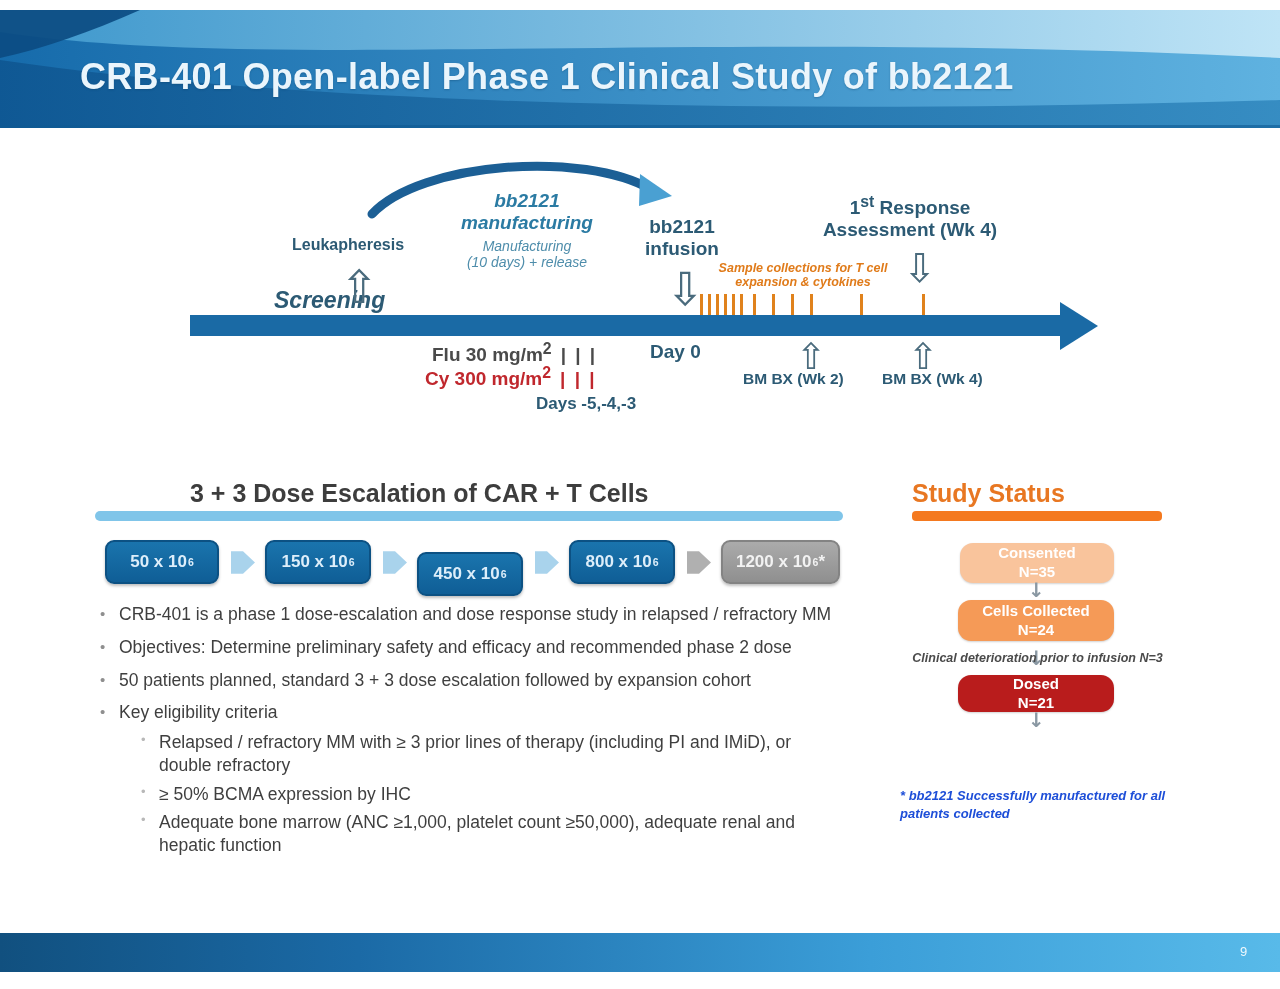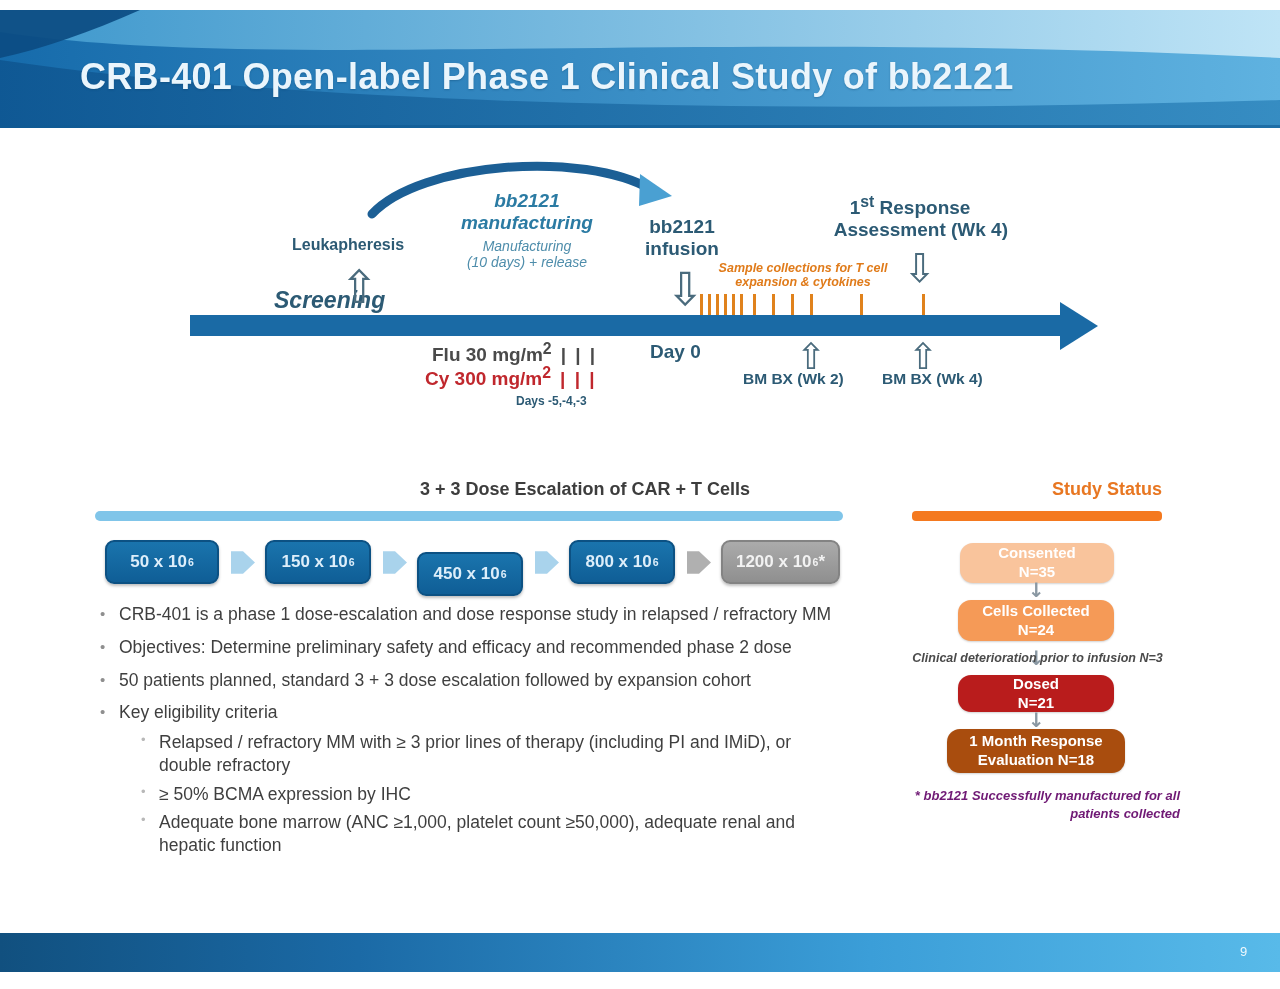--- a/index.html
+++ b/index.html
@@ -25,21 +25,21 @@
   .tl-bar{left:190px;top:315px;width:872px;height:21px;background:#1a6aa5;}
   .tl-head{left:1060px;top:302px;width:0;height:0;
     border-top:24px solid transparent;border-bottom:24px solid transparent;
     border-left:38px solid #1a6aa5;}
   .mfg{color:#2b7ba3;font-style:italic;font-weight:700;font-size:19px;line-height:1.15;text-align:center;}
   .mfg-sub{color:#4e8dab;font-style:italic;font-weight:400;font-size:14px;line-height:1.2;text-align:center;}
   .sample-note{color:#e07b1a;font-style:italic;font-weight:700;font-size:12.5px;line-height:1.15;text-align:center;}
   .ticks-inline{font-weight:800;letter-spacing:2px;margin-left:9px;}
 
   
-  .section-title{font-size:18px;font-weight:700;color:#3d3d3d;text-align:right;}
+  .section-title{font-size:25px;font-weight:700;color:#3d3d3d;text-align:left;}
   .accent-bar-blue{left:95px;top:511px;width:748px;height:10px;background:#80c5e9;border-radius:5px;}
   .dose-box{
     top:540px;height:40px;border-radius:9px;
     background:linear-gradient(#1a74ad,#0f5e96);border:2px solid #0c5183;
     color:#ddeefa;font-weight:700;font-size:17px;
     display:flex;align-items:center;justify-content:center;
     box-shadow:0 2px 3px rgba(0,0,0,.25);
   }
   .dose-box.gray{background:linear-gradient(#ababab,#8f8f8f);border-color:#838383;color:#f2f2f2;}
   .dose-box sup{font-size:62%;margin-left:1px;}
@@ -59,21 +59,21 @@
   
   .status-title{left:912px;top:479px;width:250px;color:#e87722;}
   .accent-bar-orange{left:912px;top:511px;width:250px;height:10px;background:#f4791f;border-radius:4px;}
   .status-box{
     color:#ffffff;font-weight:700;font-size:15px;line-height:1.25;text-align:center;
     display:flex;flex-direction:column;align-items:center;justify-content:center;
     border-radius:13px;box-shadow:0 1px 2px rgba(0,0,0,.18);
   }
   .flow-arrow{font-size:20px;color:#8a98a3;font-weight:700;line-height:1;font-family:"DejaVu Sans",sans-serif;}
   .note-italic{font-style:italic;color:#4a4a4a;font-weight:600;font-size:12.5px;white-space:nowrap;}
-  .footnote{font-style:italic;color:#701a75;font-weight:700;font-size:13px;text-align:right;line-height:1.35;}
+  .footnote{font-style:italic;color:#1d4ed8;font-weight:700;font-size:13px;text-align:left;line-height:1.35;}
 
   
   .bottom-bar{left:0;top:933px;width:1280px;height:39px;
     background:linear-gradient(90deg,#11507f 0%,#1b6aa6 28%,#3b9ed8 68%,#58bae9 100%);}
   .page-number{left:1240px;top:944px;font-size:13px;color:rgba(255,255,255,.9);}
 </style>
 </head>
 <body>
 
 <div class="slide">
@@ -122,21 +122,21 @@
     </div>
 
     <div class="abs" style="left:630px;top:216px;width:104px;text-align:center;">
       <div class="tl-text" style="font-size:19px;">bb2121</div>
       <div class="tl-text" style="font-size:19px;">infusion</div>
     </div>
     <div class="abs block-arrow" style="left:666px;top:266px;font-size:46px;">⇩</div>
 
     <div class="abs" style="left:812px;top:193px;width:196px;text-align:center;">
       <div class="tl-text" style="font-size:19px;"><span>1</span><sup>st</sup><span> Response</span></div>
-      <div class="tl-text" style="font-size:19px;text-align:right;">Assessment (Wk 4)</div>
+      <div class="tl-text" style="font-size:19px;">Assessment (Wk 4)</div>
     </div>
     <div class="abs block-arrow" style="left:903px;top:248px;font-size:40px;">⇩</div>
 
     <div class="abs" style="left:700px;top:261px;width:206px;">
       <div class="sample-note">Sample collections for T cell</div>
       <div class="sample-note">expansion &amp; cytokines</div>
     </div>
 
     <div class="abs tick" style="left:700px;"></div>
     <div class="abs tick" style="left:708px;"></div>
@@ -149,21 +149,21 @@
     <div class="abs tick" style="left:791px;"></div>
     <div class="abs tick" style="left:810px;"></div>
     <div class="abs tick" style="left:860px;"></div>
     <div class="abs tick" style="left:922px;"></div>
 
     <div class="abs tl-bar"></div>
     <div class="abs tl-head"></div>
 
     <div class="abs" style="left:432px;top:340px;font-size:19px;font-weight:700;color:#4a4a4a;"><span>Flu 30 mg/m</span><sup>2</sup><span class="ticks-inline">| | |</span></div>
     <div class="abs" style="left:425px;top:364px;font-size:19px;font-weight:700;color:#c0272d;"><span>Cy 300 mg/m</span><sup>2</sup><span class="ticks-inline">| | |</span></div>
-    <div class="abs tl-text" style="left:516px;top:394px;font-size:12px;">Days -5,-4,-3</div>
+    <div class="abs tl-text" style="left:536px;top:394px;font-size:17px;">Days -5,-4,-3</div>
 
     <div class="abs tl-text" style="left:650px;top:341px;font-size:19px;">Day 0</div>
 
     <div class="abs block-arrow" style="left:796px;top:339px;font-size:36px;">⇧</div>
     <div class="abs tl-text" style="left:743px;top:370px;font-size:15.5px;">BM BX (Wk 2)</div>
     <div class="abs block-arrow" style="left:908px;top:339px;font-size:36px;">⇧</div>
     <div class="abs tl-text" style="left:882px;top:370px;font-size:15.5px;">BM BX (Wk 4)</div>
   </div>
 
   <div class="layer">
@@ -232,24 +232,20 @@
     </div>
     <div class="abs flow-arrow" style="left:1028px;top:648px;">↓</div>
     <div class="abs note-italic" style="left:890px;top:651px;width:295px;text-align:center;">Clinical deterioration prior to infusion N=3</div>
 
     <div class="abs status-box" style="left:958px;top:675px;width:156px;height:37px;background:#b91c1c;">
       <div>Dosed</div>
       <div>N=21</div>
     </div>
     <div class="abs flow-arrow" style="left:1028px;top:710px;">↓</div>
 
-    <div class="abs status-box" style="left:947px;top:729px;width:178px;height:44px;background:#a94d0e;">
-      <div>1 Month Response</div>
-      <div>Evaluation  N=18</div>
-    </div>
 
     <div class="abs footnote" style="left:900px;top:787px;width:280px;">
       <div>* bb2121 Successfully manufactured for all</div>
       <div>patients collected</div>
     </div>
   </div>
 
   <div class="abs bottom-bar"></div>
   <div class="abs page-number">9</div>
 

